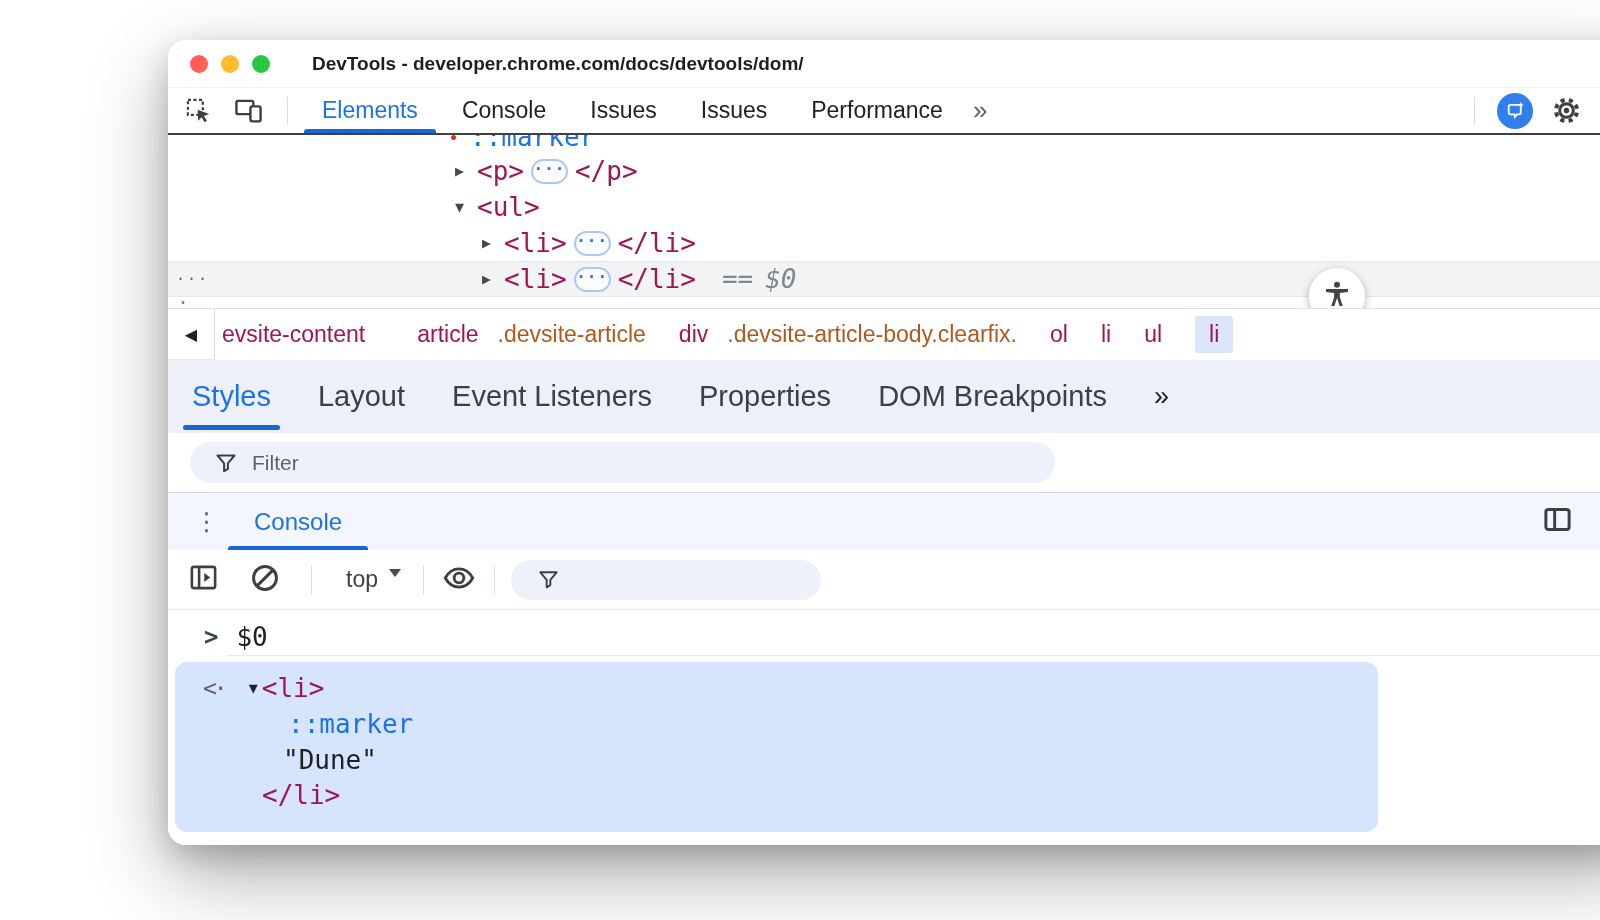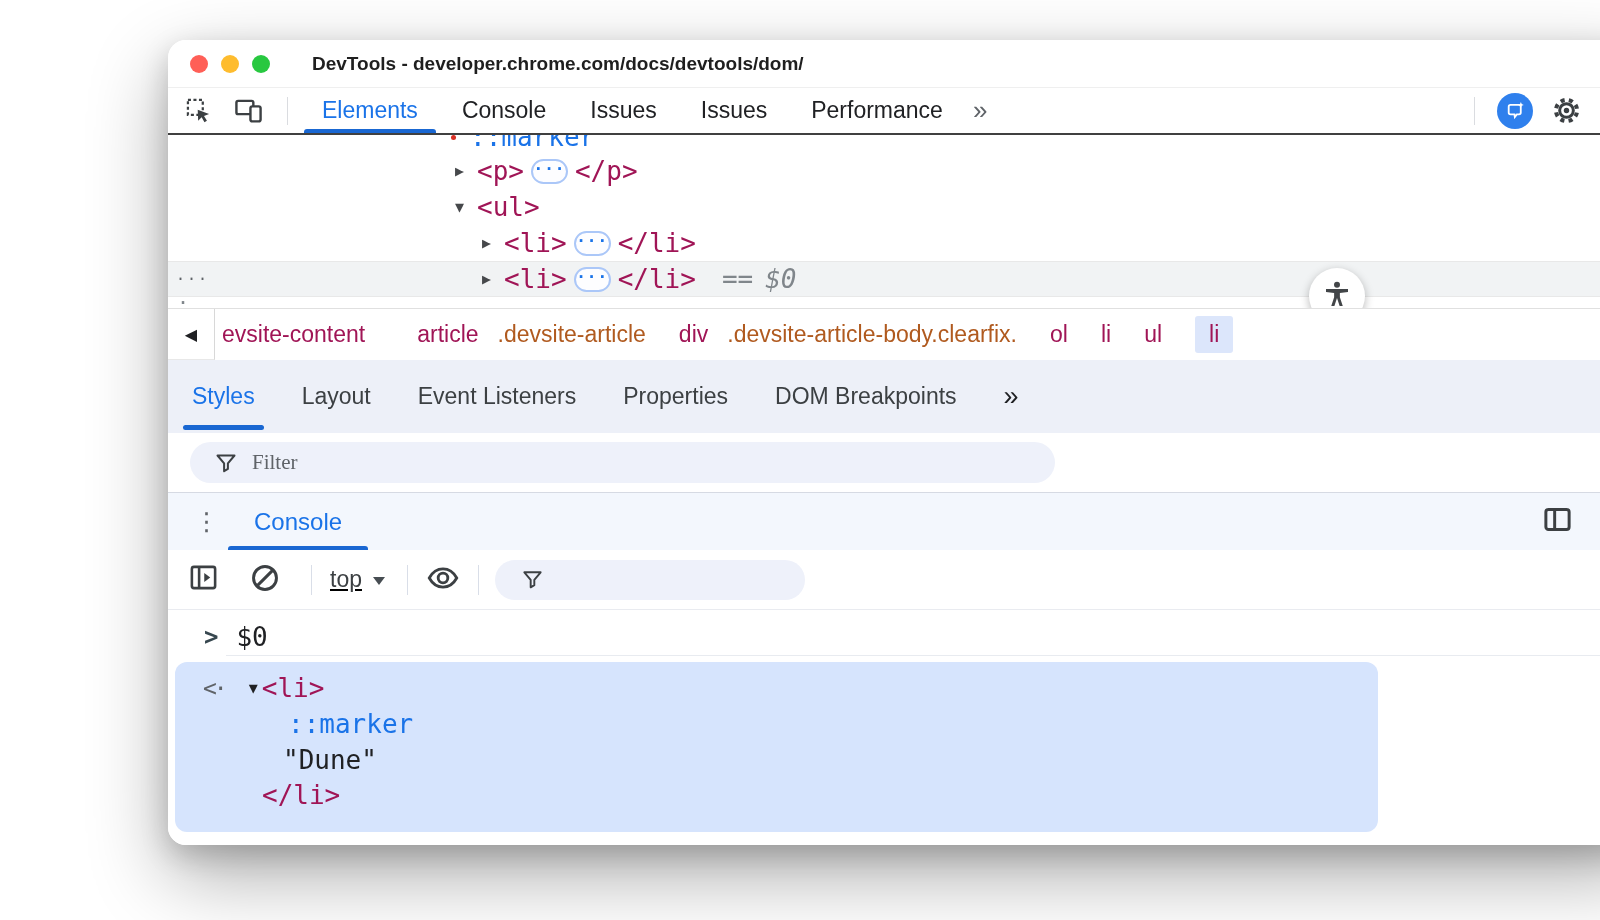--- a/index.html
+++ b/index.html
@@ -70,33 +70,33 @@
   .crumb-nav.fwd { right:0; width:37px; border-left:1px solid #d8d8d8; color:#9aa0a6; }
   .crumbs { position:absolute; left:54px; right:40px; top:0; height:100%;
     display:flex; align-items:center; gap:33px; overflow:hidden; white-space:nowrap; font-size:23px; }
   .crumb .c-tag { color:#a01556; }
   .crumb .c-cls { color:#b05a1f;margin-left:19px; }
   .crumb.selected { background:#dce6fb; border-radius:3px; padding:5px 14px; }
 
   
   .sidetabs { position:absolute; left:0; top:320px; width:100%; height:73px; background:#edf0f8;
     display:flex; align-items:center; padding-left:24px; gap:47px; }
-  .sidetab { position:relative; font-size:23px; color:#3c4043; height:100%; display:flex; align-items:center; }
+  .sidetab { position:relative; font-size:29px; color:#3c4043; height:100%; display:flex; align-items:center; }
   .sidetab.active { color:#1a73e8; }
   .sidetab.active::after { content:""; position:absolute; left:-9px; right:-9px; bottom:3px;
     height:5px; border-radius:3px; background:#1967d2; }
   .side-overflow { font-size:27px; color:#202124; letter-spacing:-2px; }
 
   
   .filter-row { position:absolute; left:0; top:393px; width:100%; height:59px; background:#fff; }
   .filter-pill { position:absolute; left:22px; top:9px; width:865px; height:41px; border-radius:21px;
     background:#eef1fa; display:flex; align-items:center; }
   .filter-pill svg { margin-left:24px; }
   .filter-input { border:none; outline:none; background:transparent; font-size:21px; color:#202124;
-    margin-left:14px; width:700px; font-family:Liberation Serif, serif; }
+    margin-left:14px; width:700px; font-family:Liberation Sans, sans-serif; }
   .filter-input::placeholder { color:#5f6368; opacity:1; }
   .filter-right { position:absolute; right:28px; top:0; height:100%; display:flex; align-items:center; gap:27px; }
   .toggle-txt { font-size:20px; color:#3c4043; }
   .plus-wrap { position:relative; font-size:30px; color:#3c4043; line-height:1; padding-right:8px; }
   .plus-corner { position:absolute; right:-2px; bottom:-1px; width:0; height:0;
     border-bottom:8px solid #202124; border-left:8px solid transparent; }
 
   
   .drawer-header { position:absolute; left:0; top:452px; width:100%; height:58px; background:#f3f7fd;
     border-top:1px solid #d6dae3; }
@@ -300,21 +300,21 @@
           <path d="M12.6 8.6 L17.2 12 L12.6 15.4 Z" fill="#3c4043"></path>
         </svg>
     </span>
     <span style="margin-left:30px;">
       <svg width="32" height="32" viewBox="0 0 24 24">
           <circle cx="12" cy="12" r="8.6" fill="none" stroke="#3c4043" stroke-width="2.2"></circle>
           <line x1="5.9" y1="18.1" x2="18.1" y2="5.9" stroke="#3c4043" stroke-width="2.2"></line>
         </svg>
     </span>
     <span class="ct-divider" style="margin-left:30px;"></span>
-    <span style="margin-left:18px; display:flex; align-items:center;text-decoration:underline;">
+    <span style="margin-left:34px; display:flex; ">
       <span class="ct-label">top</span>
       <span class="caret-down"></span>
     </span>
     <span class="ct-divider" style="margin-left:22px;"></span>
     <span style="margin-left:18px;">
       <svg width="34" height="34" viewBox="0 0 24 24">
           <path d="M12 5.6 C7.2 5.6 3.8 9.3 2.3 12 C3.8 14.7 7.2 18.4 12 18.4 C16.8 18.4 20.2 14.7 21.7 12 C20.2 9.3 16.8 5.6 12 5.6 Z" fill="none" stroke="#3c4043" stroke-width="2"></path>
           <circle cx="12" cy="12" r="3.4" fill="none" stroke="#3c4043" stroke-width="2"></circle>
         </svg>
     </span>

